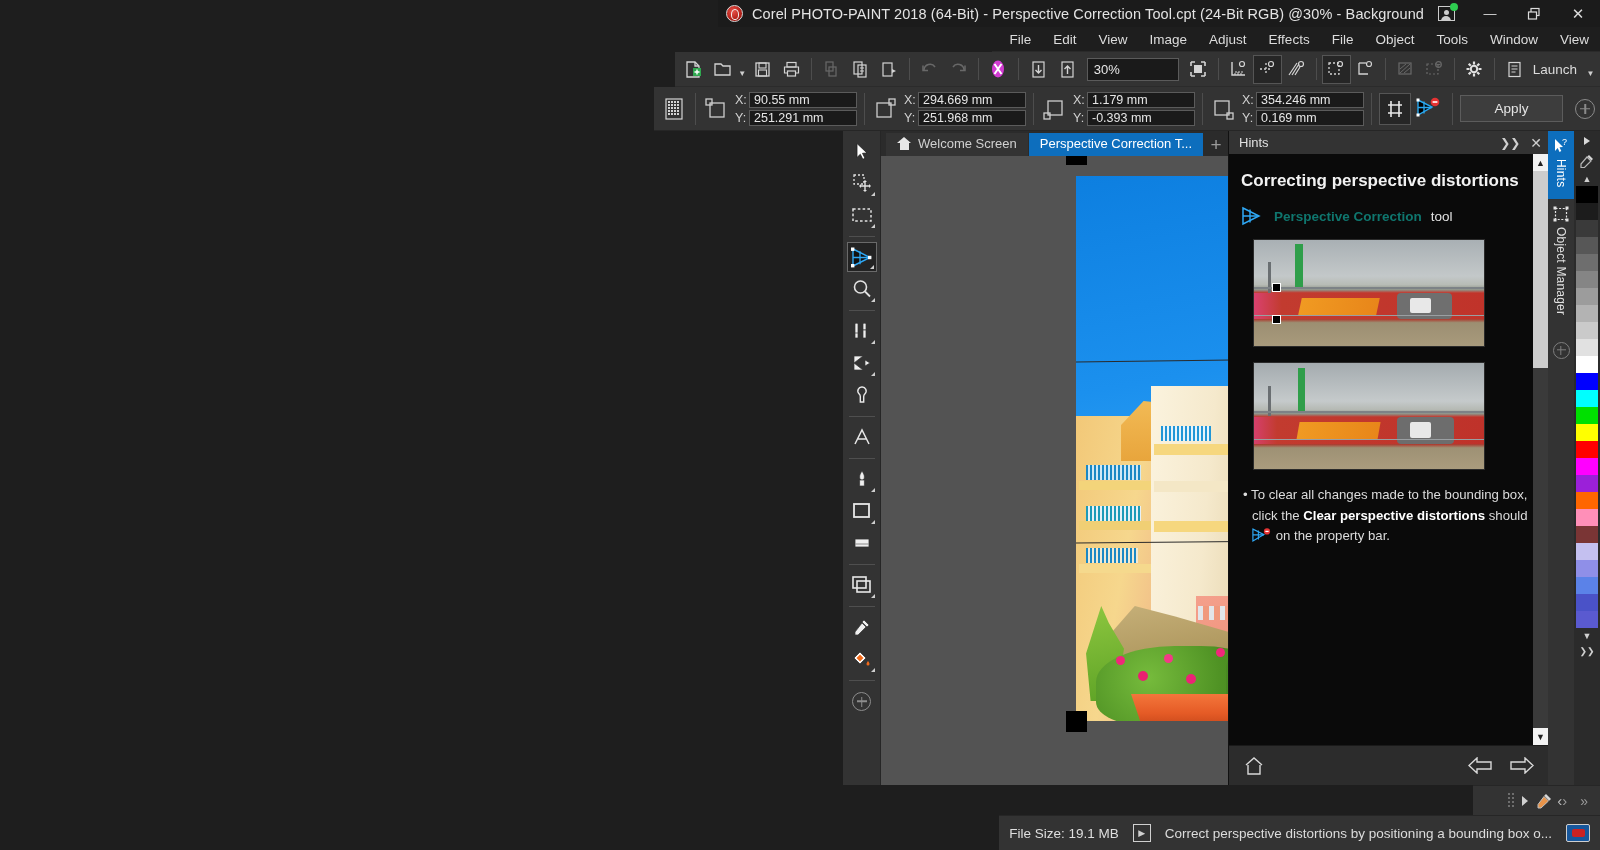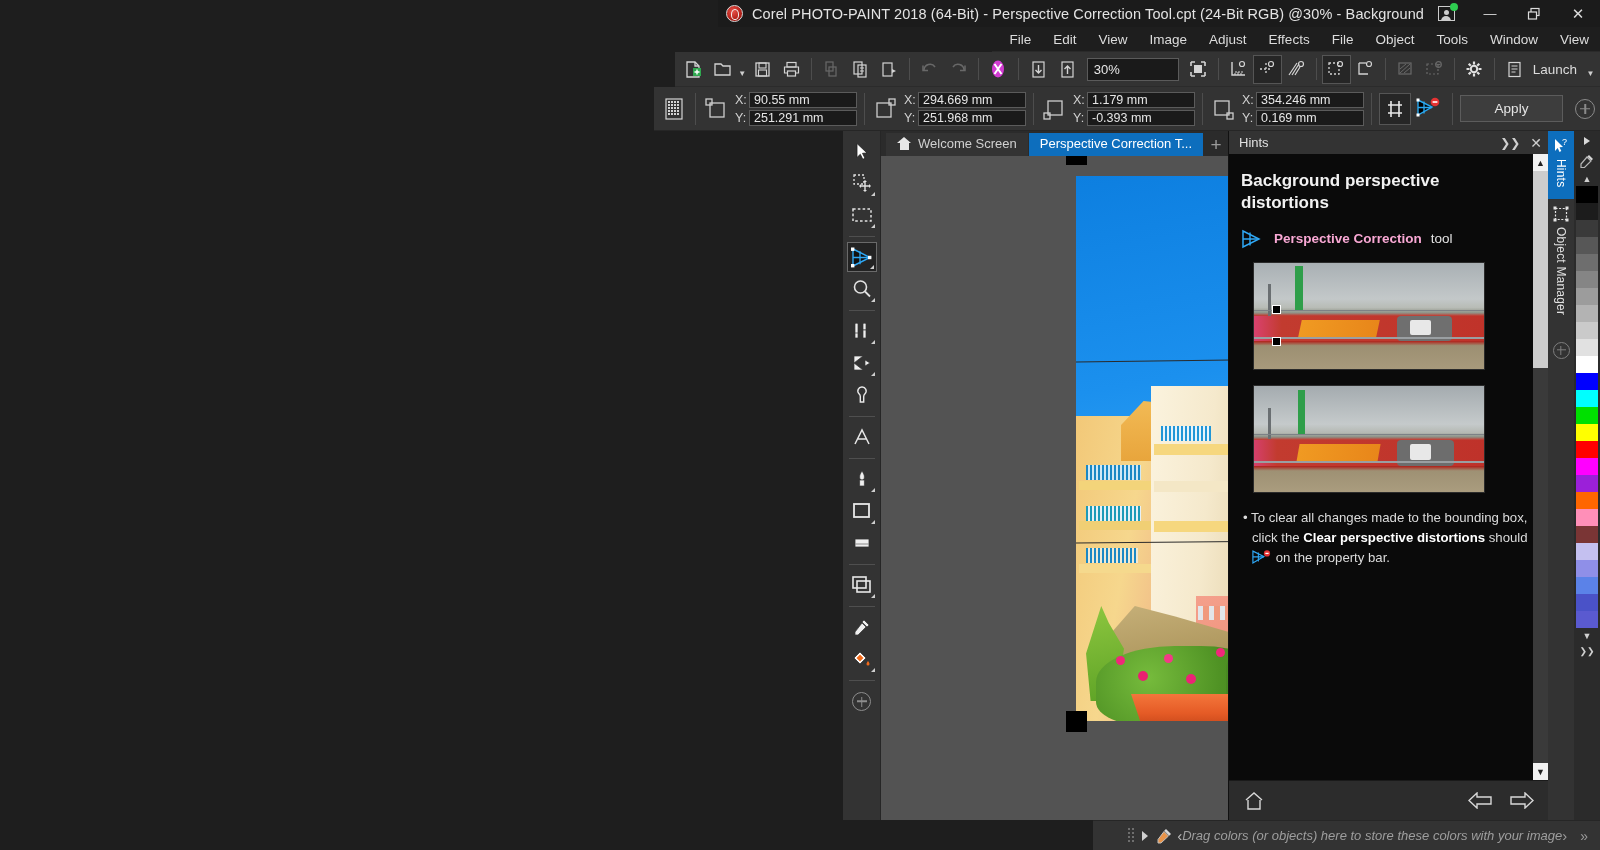--- a/index.html
+++ b/index.html
@@ -117,21 +117,21 @@
             flex:0 0 320px; border-left:1px solid #111; }
   .docker-head { height:23px; background:#333333; display:flex; align-items:center;
                  padding:0 6px 0 10px; flex:0 0 23px; }
   .docker-title { font-size:13px; color:#e0e0e0; }
   .dh-btns { margin-left:auto; display:flex; gap:10px; align-items:center; color:#cfcfcf; }
   .docker-body { flex:1; background:#0a0a0a; position:relative; overflow:hidden;
                  padding:16px 18px 0 12px; }
   .hint-h1 { font-size:17px; font-weight:bold; color:#f2f2f2; line-height:1.32;
              margin-bottom:14px; }
   .hint-toolline { display:flex; align-items:center; gap:9px; margin-bottom:13px; }
-  .hint-toolline b { font-size:13.5px; color:#f9a8d4; }
+  .hint-toolline b { font-size:13.5px; color:#0f766e; }
   .hint-toolline span { font-size:13.5px; color:#e2e2e2; }
   .hint-p { font-size:13.2px; color:#dcdcdc; line-height:1.52; margin-bottom:13px;
             padding-left:11px; text-indent:-9px; }
   .hint-p b { color:#fff; }
   .hint-img { width:232px; height:108px; margin:0 0 15px 12px; position:relative;
               border:1px solid #2b2b2b; overflow:hidden; background:#8a8c86; }
   .hscroll { position:absolute; right:0; top:0; width:15px; bottom:0; background:#3a3a3a; }
   .hscroll .up,.hscroll .dn { height:17px; background:#f2f2f2; color:#222; display:flex;
              align-items:center; justify-content:center; font-size:9px; }
   .hscroll .dn { position:absolute; bottom:0; left:0; right:0; }
@@ -835,21 +835,21 @@
 
     <div class="docker">
       <div class="docker-head">
         <div class="docker-title">Hints</div>
         <div class="dh-btns">
           <span style="font-size:12px">❯❯</span>
           <span style="font-size:14px">✕</span>
         </div>
       </div>
       <div class="docker-body">
-        <div class="hint-h1">Background perspective distortions</div>
+        <div class="hint-h1">Correcting perspective distortions</div>
         <div class="hint-toolline">
           <svg width="24" height="20" viewBox="0 0 24 20">
             <path d="M2 2l16 8-16 8z" fill="#0a0a0a"></path>
             <path d="M2 2l16 8-16 8z" fill="none" stroke="#2fa8f5" stroke-width="1.5"></path>
             <path d="M2 10h16M9 3.6v12.8" stroke="#2fa8f5" stroke-width="1.4"></path>
           </svg>
           <b>Perspective Correction</b>
           <span> tool</span>
         </div>
         <div class="hint-img">
@@ -993,21 +993,28 @@
       </svg>
       <svg width="12" height="14" viewBox="0 0 12 14">
         <path d="M3 2l6 5-6 5z" fill="#d0d0d0"></path>
       </svg>
       <svg width="18" height="18" viewBox="0 0 18 18">
         <path d="M11 2l5 5-1.8 1.8-5-5z" fill="#d8d8d8"></path>
         <path d="M9 4.5l4.5 4.5-7.5 7H3v-3.5z" fill="#e8944a" stroke="#c0c0c0" stroke-width="1"></path>
       </svg>
       <span style="font-size:15px;color:#bdbdbd">‹</span>
     </div>
-    <div class="cb-msg">Drag colors (or objects) here to store these colors with your image</div>
     <div class="cb-right">
       <span style="font-size:15px">›</span>
       <span style="font-size:14px">»</span>
     </div>
   </div>
 
+  <div class="statusbar">
+    <div class="status-lbl">File Size: 19.1 MB</div>
+    <div class="status-box">▶</div>
+    <div class="status-msg">Correct perspective distortions by positioning a bounding box o...</div>
+    <div class="status-right">
+      <div class="scrn-ico"></div>
+    </div>
+  </div>
 
 </div>
 
 </body></html>

